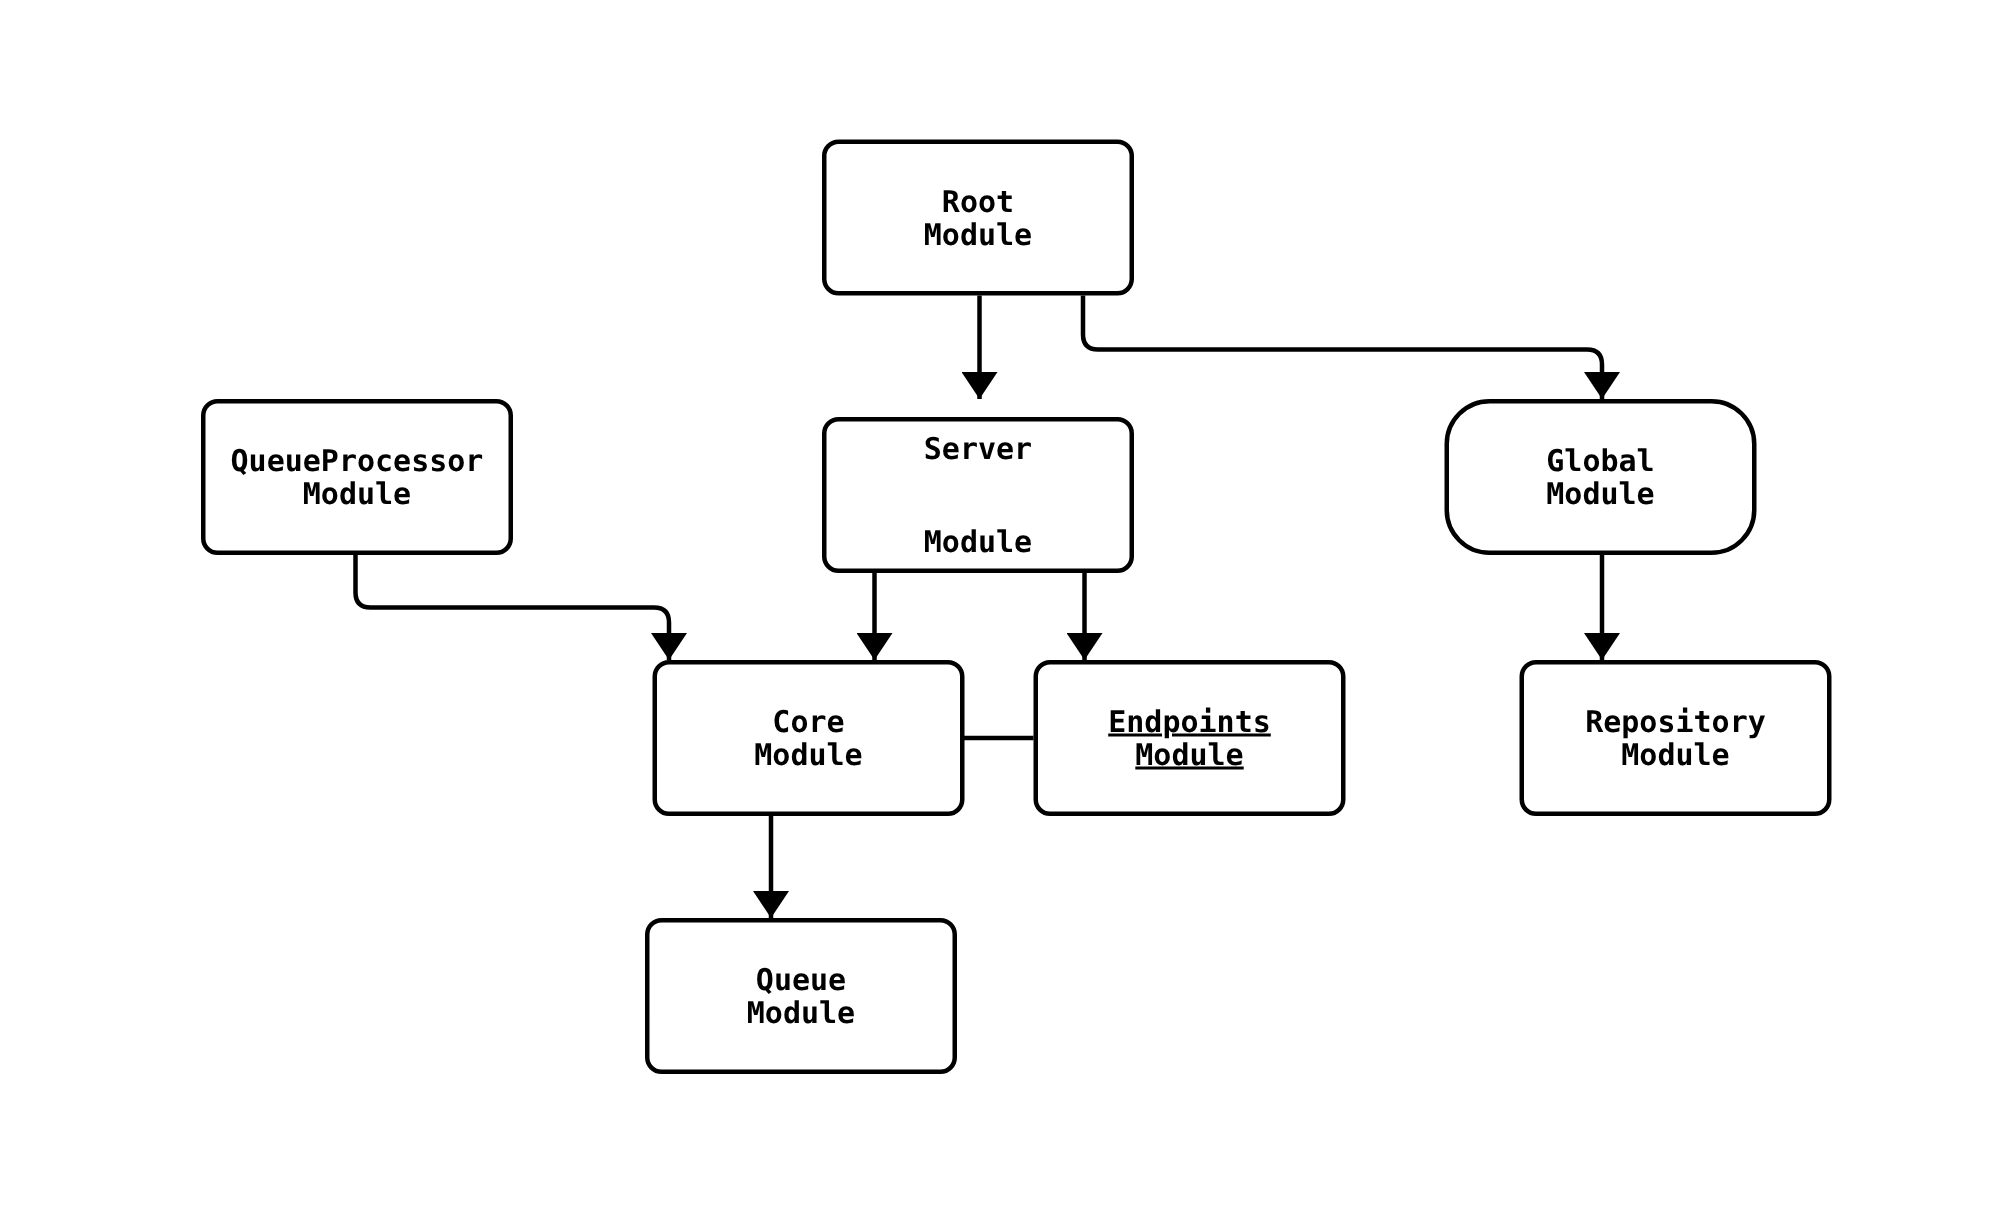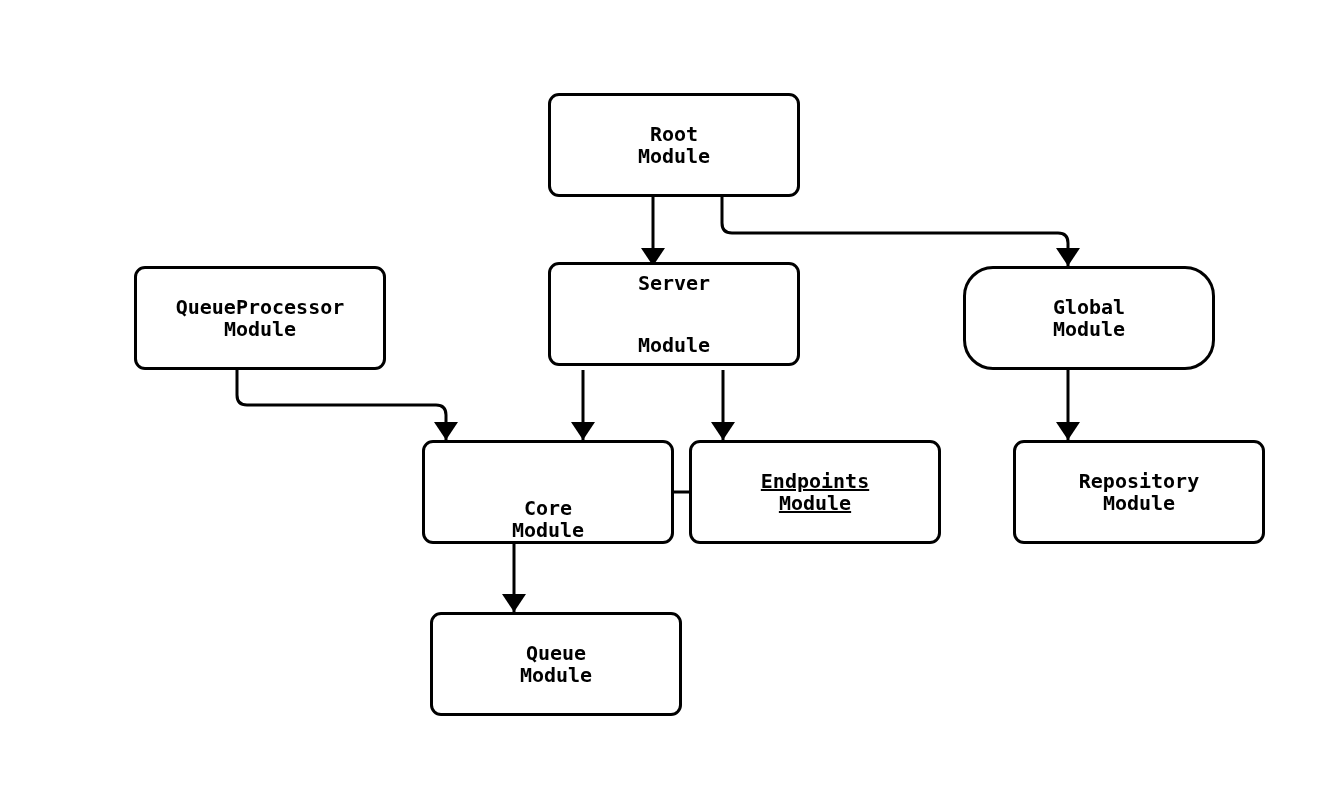--- a/index.html
+++ b/index.html
@@ -21,21 +21,21 @@
     top: 0;
     pointer-events: none;
   }
   path.edge {
     fill: none;
     stroke: #000000;
     stroke-width: 3;
   }
   .node {
     position: absolute;
-    width: 252px;
+    width: 208px;
     height: 104px;
     box-sizing: border-box;
     border: 3px solid #000000;
     border-radius: 11px;
     background: #ffffff;
     display: flex;
     flex-direction: column;
     align-items: center;
     justify-content: center;
     text-align: center;
@@ -78,31 +78,31 @@
   <div class="node" style="left:548px; top:93px;">
     <span>Root</span>
     <span>Module</span>
   </div>
 
   <div class="node" style="left:134px; top:266px;text-align:right;">
     <span>QueueProcessor</span>
     <span>Module</span>
   </div>
 
-  <div class="node" style="left:548px; top:262px;gap:40px;">
+  <div class="node" style="left:548px; top:278px;gap:40px;">
     <span>Server</span>
     <span>Module</span>
   </div>
 
   <div class="node" style="left:963px; top:266px;border-radius:30px;">
     <span>Global</span>
     <span>Module</span>
   </div>
 
-  <div class="node" style="left:422px; top:440px;justify-content:flex-end;">
+  <div class="node" style="left:435px; top:440px;">
     <span>Core</span>
     <span>Module</span>
   </div>
 
   <div class="node" style="left:689px; top:440px;text-decoration:underline;">
     <span>Endpoints</span>
     <span>Module</span>
   </div>
 
   <div class="node" style="left:1013px; top:440px;">

